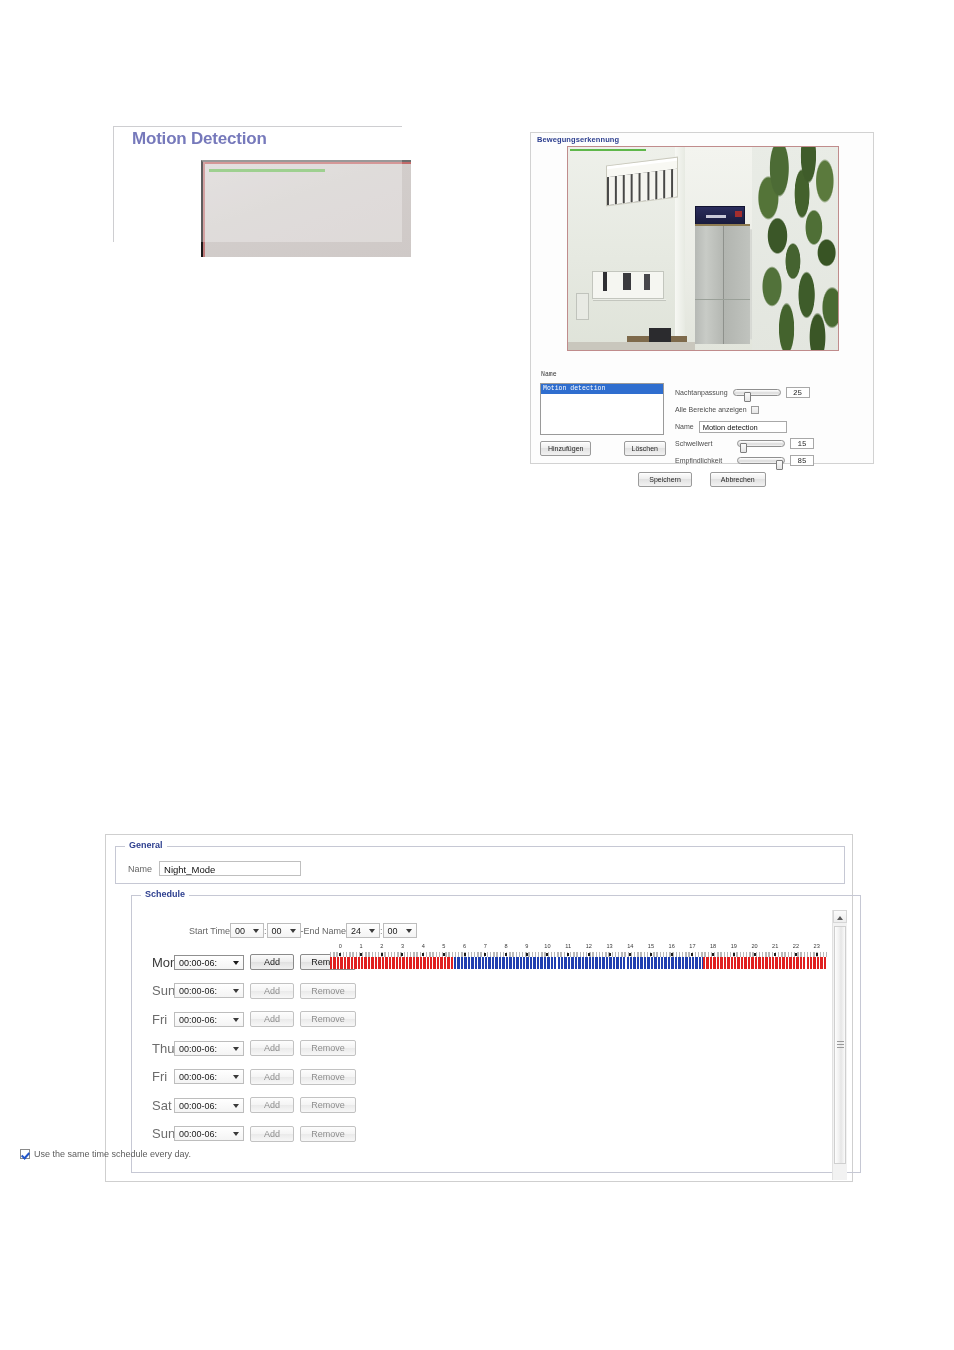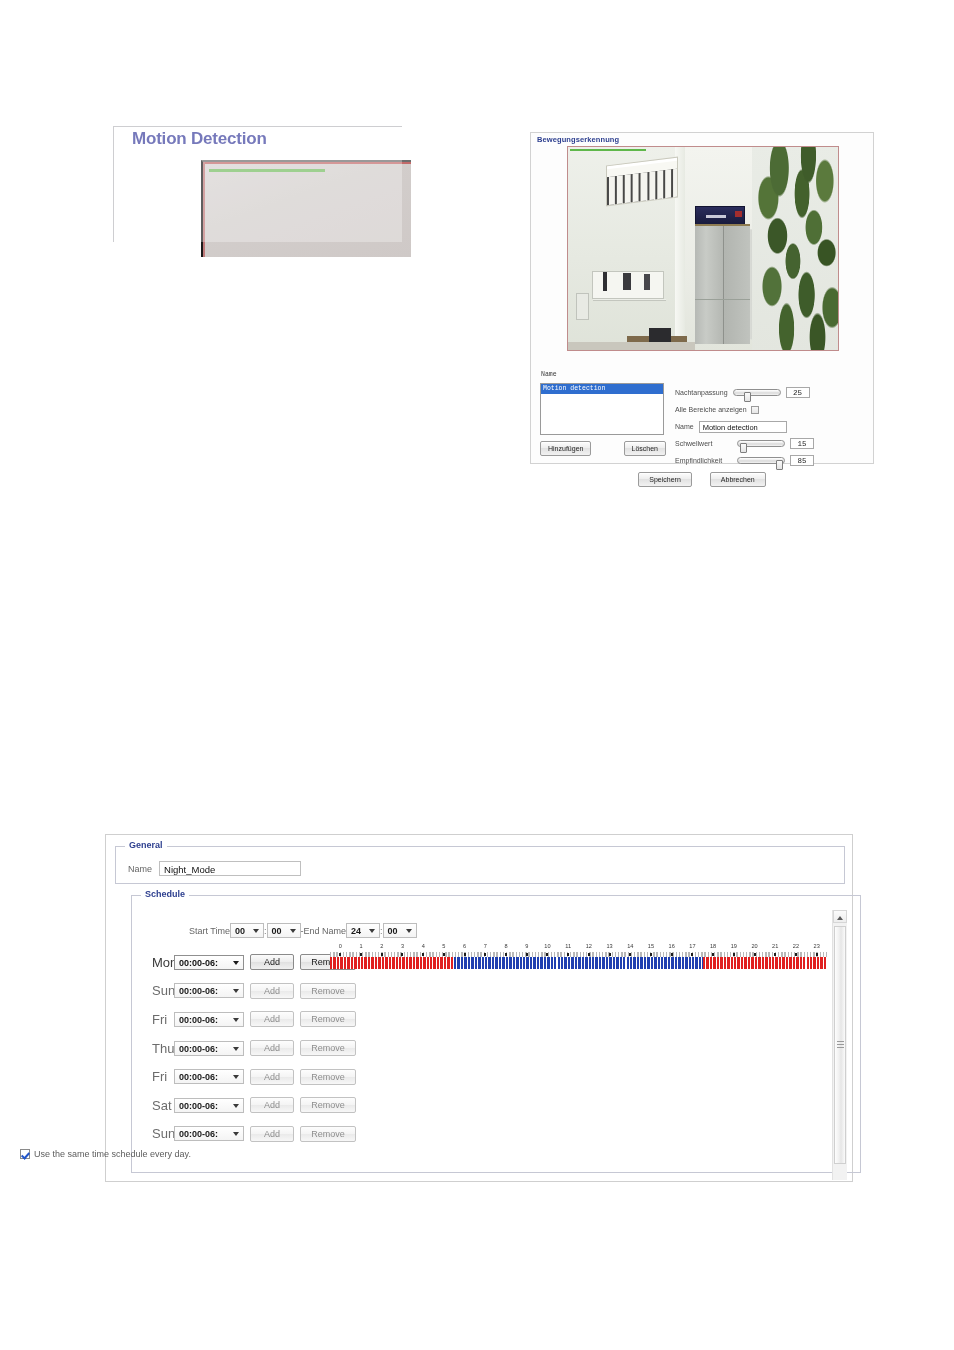--- a/index.html
+++ b/index.html
@@ -393,21 +393,20 @@
     border: 1px solid #bdbdbd;
     background: linear-gradient(180deg,#ffffff,#f4f4f4);
     height: 15px;
     font-size: 9px;
     line-height: 15px;
     color: #1a1a1a;
     padding: 0 15px 0 4px;
     box-sizing: border-box;
     white-space: nowrap;
     overflow: hidden;
-    font-weight: bold;
   }
   .sel .caret {
     position: absolute;
     right: 4px;
     top: 50%;
     margin-top: -1.5px;
     width: 0; height: 0;
     border-left: 3.5px solid transparent;
     border-right: 3.5px solid transparent;
     border-top: 4px solid #3a3a3a;

